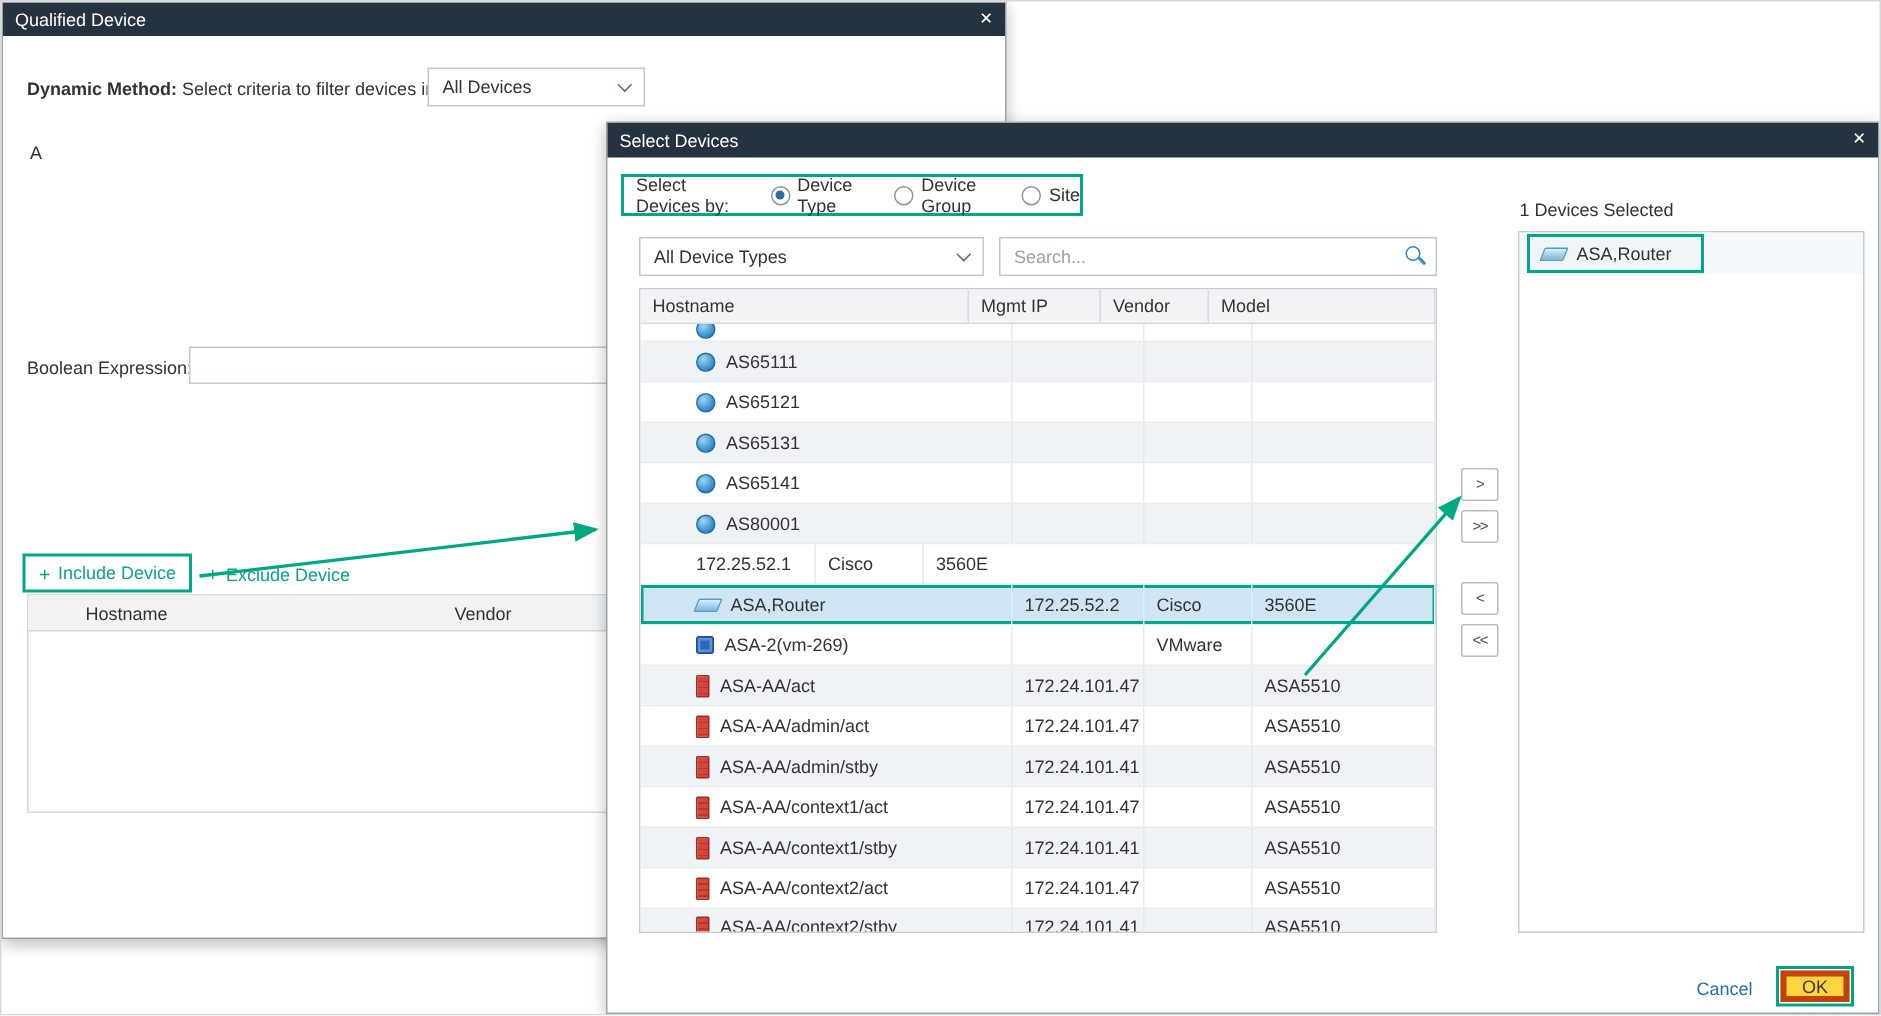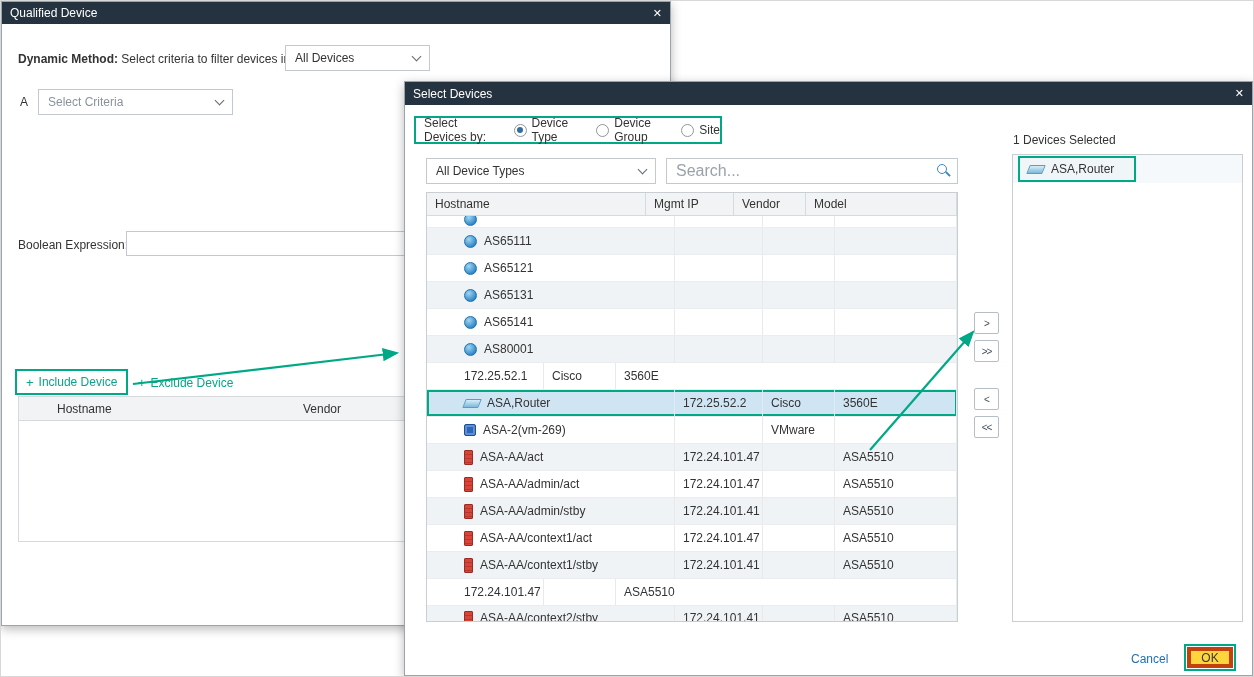--- a/index.html
+++ b/index.html
@@ -115,21 +115,21 @@
     background: #fff; position: relative; flex: 0 0 auto;
   }
   .radio.on::after {
     content: ""; position: absolute; left: 2.5px; top: 2.5px; right: 2.5px; bottom: 2.5px;
     background: #2f6f9f; border-radius: 50%;
   }
   #sd-type-dropdown { position: absolute; left: 21px; top: 76px; width: 230px; height: 26px; }
   .sd-search-wrap { position: absolute; left: 261px; top: 76px; width: 292px; height: 26px; }
   #sd-search-input {
     width: 100%; height: 100%;
-    border: 1px solid #c3c9ce; padding: 0 30px 0 9px; font-size: 16px;
+    border: 1px solid #c3c9ce; padding: 0 30px 0 9px; font-size: 12px;
     font-family: "Liberation Sans", sans-serif; color: #555;
   }
   #sd-search-input::placeholder { color: #9aa2a9; }
   .mag {
     position: absolute; right: 11px; top: 6px;
     width: 10px; height: 10px;
     border: 1.7px solid #3a87c8; border-radius: 50%;
   }
   .mag::after {
     content: ""; position: absolute; width: 6px; height: 1.8px;
@@ -227,24 +227,20 @@
     <div class="qd-dynamic-label">
       <b>Dynamic Method:</b>
       <span>Select criteria to filter devices in</span>
     </div>
     <div class="dropdown" id="qd-scope-dropdown">
       <span>All Devices</span>
       <span class="chev"></span>
     </div>
 
     <div class="qd-a-label">A</div>
-    <div class="dropdown" id="qd-criteria-dropdown">
-      <span>Select Criteria</span>
-      <span class="chev"></span>
-    </div>
 
     <div class="qd-bool-label">Boolean Expression:</div>
     <input id="qd-bool-input" type="text" style="">
 
 
     <div class="include-box">
       <span class="plus-glyph">+</span>
       <span>Include Device</span>
     </div>
     <div class="exclude-link">
@@ -451,20 +447,24 @@
             </div>
             <div class="cell c-ip">
               <span>172.24.101.41</span>
             </div>
             <div class="cell c-vendor"></div>
             <div class="cell c-model">
               <span>ASA5510</span>
             </div>
           </div>
           <div class="trow">
+            <div class="cell c-host">
+              <span class="icon icon-firewall"></span>
+              <span>ASA-AA/context2/act</span>
+            </div>
             <div class="cell c-ip">
               <span>172.24.101.47</span>
             </div>
             <div class="cell c-vendor"></div>
             <div class="cell c-model">
               <span>ASA5510</span>
             </div>
           </div>
           <div class="trow stripe clipped">
             <div class="cell c-host">

